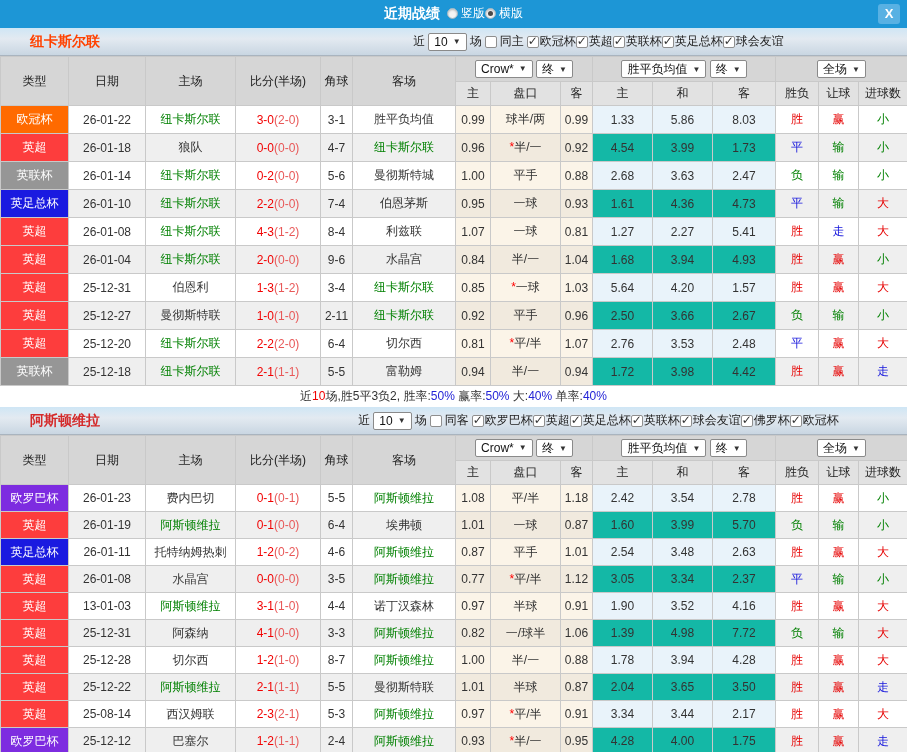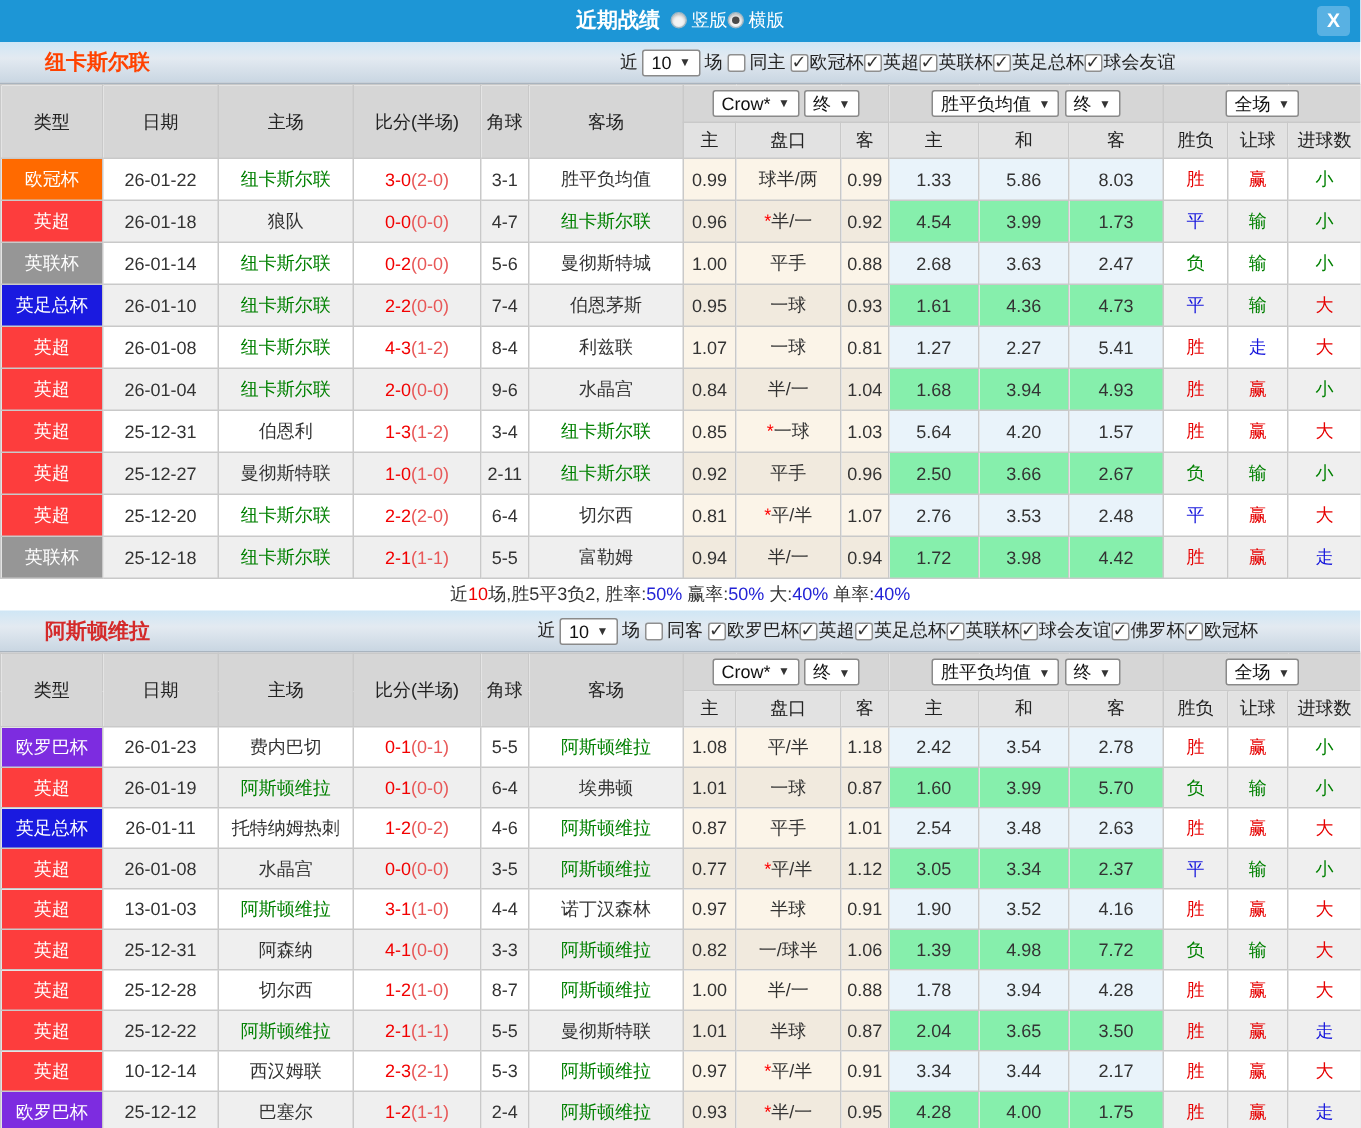--- a/index.html
+++ b/index.html
@@ -30,21 +30,21 @@
   thead th { background:#dadada; color:#222; font-size:12px; font-weight:normal; }
   thead tr.grp th { height:25px; background:#d6d6d6; }
   thead tr.sub th { height:24px; background:#e2e2e2; }
   tbody td { font-size:12px; color:#333; background:#fff; }
   .sec0 tbody td { height:28px; }
   .sec1 tbody td { height:27px; }
   tr.even td { background:#efefef; }
   td.tint-crow { background:#fbf4e8; }
   tr.even td.tint-crow { background:#f1eade; }
   td.tint-avg { background:#e9f3fa; }
-  tr.even td.tint-avg { background:#86efac; }
+  tr.even td.tint-avg { background:#14b8a6; }
   td.td-comp { color:#fff; font-size:12px; }
   .v-green { color:#008000; }
   .score-ft { color:#f20000; }
   .score-ht { color:#e85858; }
   .star { color:#ff0000; }
 
   
   .summary { height:21px; line-height:21px; text-align:center; font-size:12px; background:#fff; color:#333; }
 </style>
 </head>
@@ -585,21 +585,21 @@
             <td class="tint-crow">0.87</td>
             <td class="tint-avg">2.04</td>
             <td class="tint-avg">3.65</td>
             <td class="tint-avg">3.50</td>
             <td><span style="color: rgb(230, 0, 0);">胜</span></td>
             <td><span style="color: rgb(230, 0, 0);">赢</span></td>
             <td><span style="color: rgb(20, 20, 220);">走</span></td>
           </tr>
           <tr>
             <td class="td-comp" style="background: rgb(253, 61, 61);">英超</td>
-            <td>10-12-14</td>
+            <td>25-08-14</td>
             <td><span>西汉姆联</span></td>
             <td><span class="score-ft">2-3</span><span class="score-ht">(2-1)</span></td>
             <td>5-3</td>
             <td><span class="v-green">阿斯顿维拉</span></td>
             <td class="tint-crow">0.97</td>
             <td class="tint-crow"><span class="star">*</span><span>平/半</span></td>
             <td class="tint-crow">0.91</td>
             <td class="tint-avg">3.34</td>
             <td class="tint-avg">3.44</td>
             <td class="tint-avg">2.17</td>

